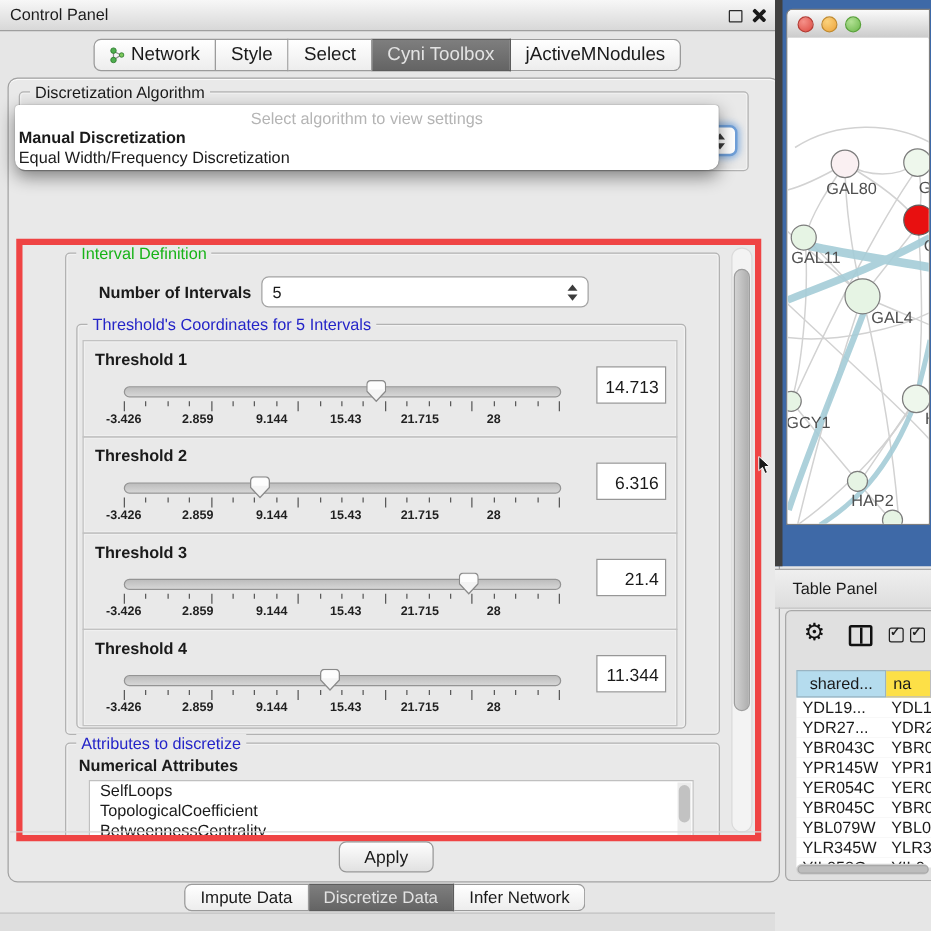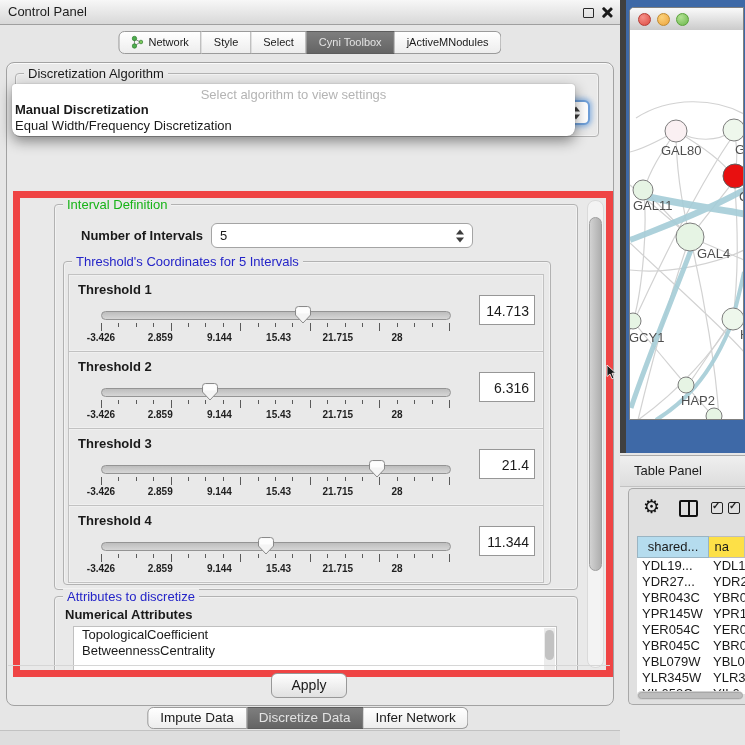--- a/index.html
+++ b/index.html
@@ -14,31 +14,31 @@
   .cp-title{left:8px;top:4px;font-size:13px;color:#1c1c1c;}
   .float-btn{right:26px;top:8px;width:9px;height:8px;border:1.5px solid #2a2a2a;border-radius:1px;}
   .close-btn{right:8px;top:7px;width:11px;height:11px;}
   .close-btn::before,.close-btn::after{content:"";position:absolute;left:4.5px;top:-1px;width:2.6px;height:13px;background:#1a1a1a;border-radius:1px;}
   .close-btn::before{transform:rotate(45deg);}
   .close-btn::after{transform:rotate(-45deg);}
 
   
   .seg-bar{display:flex;align-items:stretch;}
   .seg{background:linear-gradient(#ffffff,#ededed);border:1px solid #9b9b9b;border-left:none;
-       padding:3px 12px 4px;font-size:11px;display:flex;align-items:center;gap:5px;white-space:nowrap;}
+       padding:3px 12px 4px;font-size:15px;display:flex;align-items:center;gap:5px;white-space:nowrap;}
   .seg:first-child{border-left:1px solid #9b9b9b;border-radius:6px 0 0 6px;}
   .seg:last-child{border-radius:0 6px 6px 0;}
   .seg.sel{background:linear-gradient(#7e7e7e,#646464);color:#e3e3e3;border-color:#5c5c5c;}
   .top-tabs{left:310px;top:31px;transform:translateX(-50%);}
   .bottom-tabs{left:308px;top:707px;transform:translateX(-50%);}
   .bottom-tabs .seg{font-size:13.5px;padding:2px 12px 3px;}
 
   
   .outer-panel{left:6px;top:62px;width:606px;height:642px;background:#e9e9e9;
-    border:1px solid #a2a2a2;border-radius:8px;box-shadow:inset 0 1px 0 #fafafa;}
+    border:1px solid #a2a2a2;border-radius:8px;box-shadow:inset 0 1px 0 #fafafa;padding-left:10px;}
 
   
   .group{position:absolute;border:1px solid #b2b2b2;border-radius:4px;box-shadow:inset 0 0 0 1px #f2f2f2;}
   .legend{position:absolute;top:-8px;left:8px;background:#e9e9e9;padding:0 4px;font-size:13px;line-height:15px;}
   .legend.green{color:#17b317;}
   .legend.blue{color:#2424c8;}
 
   
   .combo{position:absolute;background:#fff;border:1px solid #a4a4a4;border-radius:6px;
          font-size:13px;line-height:23px;padding-left:8px;box-sizing:border-box;height:25px;}
@@ -48,21 +48,21 @@
   .spin::after{content:"";position:absolute;left:0;bottom:0;border-left:4.5px solid transparent;border-right:4.5px solid transparent;border-top:5px solid #3c3c3c;}
 
   
   .popup{left:12px;top:84px;width:563px;height:52px;background:#fff;z-index:40;
     border-radius:3px 3px 8px 8px;box-shadow:0 5px 14px rgba(0,0,0,.45),0 0 1px rgba(0,0,0,.4);}
   .popup .hint{text-align:center;color:#b4b4b4;margin-top:3px;font-size:13px;}
   .popup .opt{padding-left:3px;font-size:13px;line-height:16px;}
   .popup .opt.bold{font-weight:bold;}
 
   
-  .scrollpane{left:12px;top:190px;width:586px;height:472px;border:7px solid #ef4444;background:#e9e9e9;overflow:hidden;}
+  .scrollpane{left:12px;top:190px;width:586px;height:472px;border:5px solid #ef4444;background:#e9e9e9;overflow:hidden;}
   .vscroll{position:absolute;right:2px;top:2px;bottom:2px;width:15px;background:#f3f3f3;
     border:1px solid #dadada;border-radius:8px;}
   .vscroll .thumb-v{position:absolute;left:1px;right:1px;top:16px;height:352px;border:1px solid #9e9e9e;
     border-radius:7px;background:linear-gradient(90deg,#d2d2d2,#aeaeae);}
 
   
   .thr-box{position:absolute;left:4px;width:474px;height:76px;border:1px solid #c2c2c2;box-shadow:inset 0 0 0 1px #f0f0f0;}
   .thr-label{position:absolute;left:9px;top:7px;font-weight:bold;font-size:13px;}
   .track{position:absolute;left:32px;top:36px;width:348px;height:7px;border:1px solid #949494;border-radius:5px;
     background:linear-gradient(#bdbdbd,#d6d6d6);}
@@ -358,20 +358,21 @@
             </div>
           <div class="val-box">11.344</div>
         </div>
       </div>
     </div>
 
     <div class="group" style="left:34px;top:398px;width:522px;height:78px;">
       <span class="legend blue">Attributes to discretize</span>
       <span class="abs" style="left:10px;top:10px;font-weight:bold;">Numerical Attributes</span>
       <div class="listbox" style="left:18px;top:29px;width:482px;height:44px;">
+        <div class="row">SelfLoops</div>
         <div class="row">TopologicalCoefficient</div>
         <div class="row">BetweennessCentrality</div>
         <div class="list-scroll">
             <i></i>
           </div>
       </div>
     </div>
 
     <div class="vscroll">
       <div class="thumb-v"></div>

